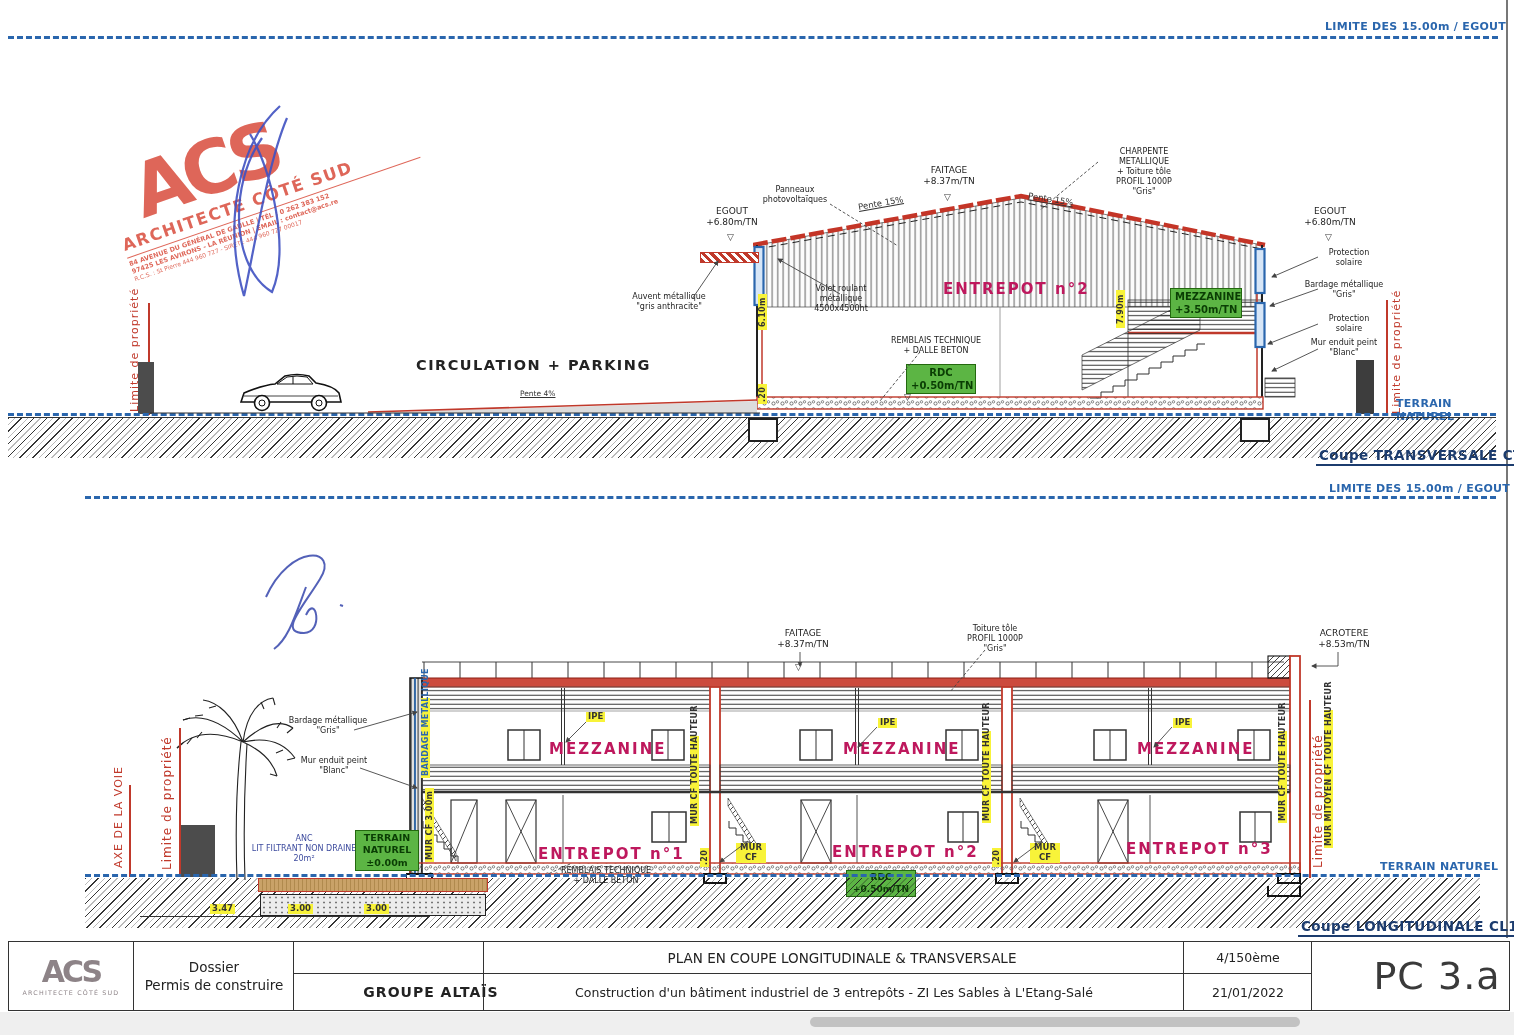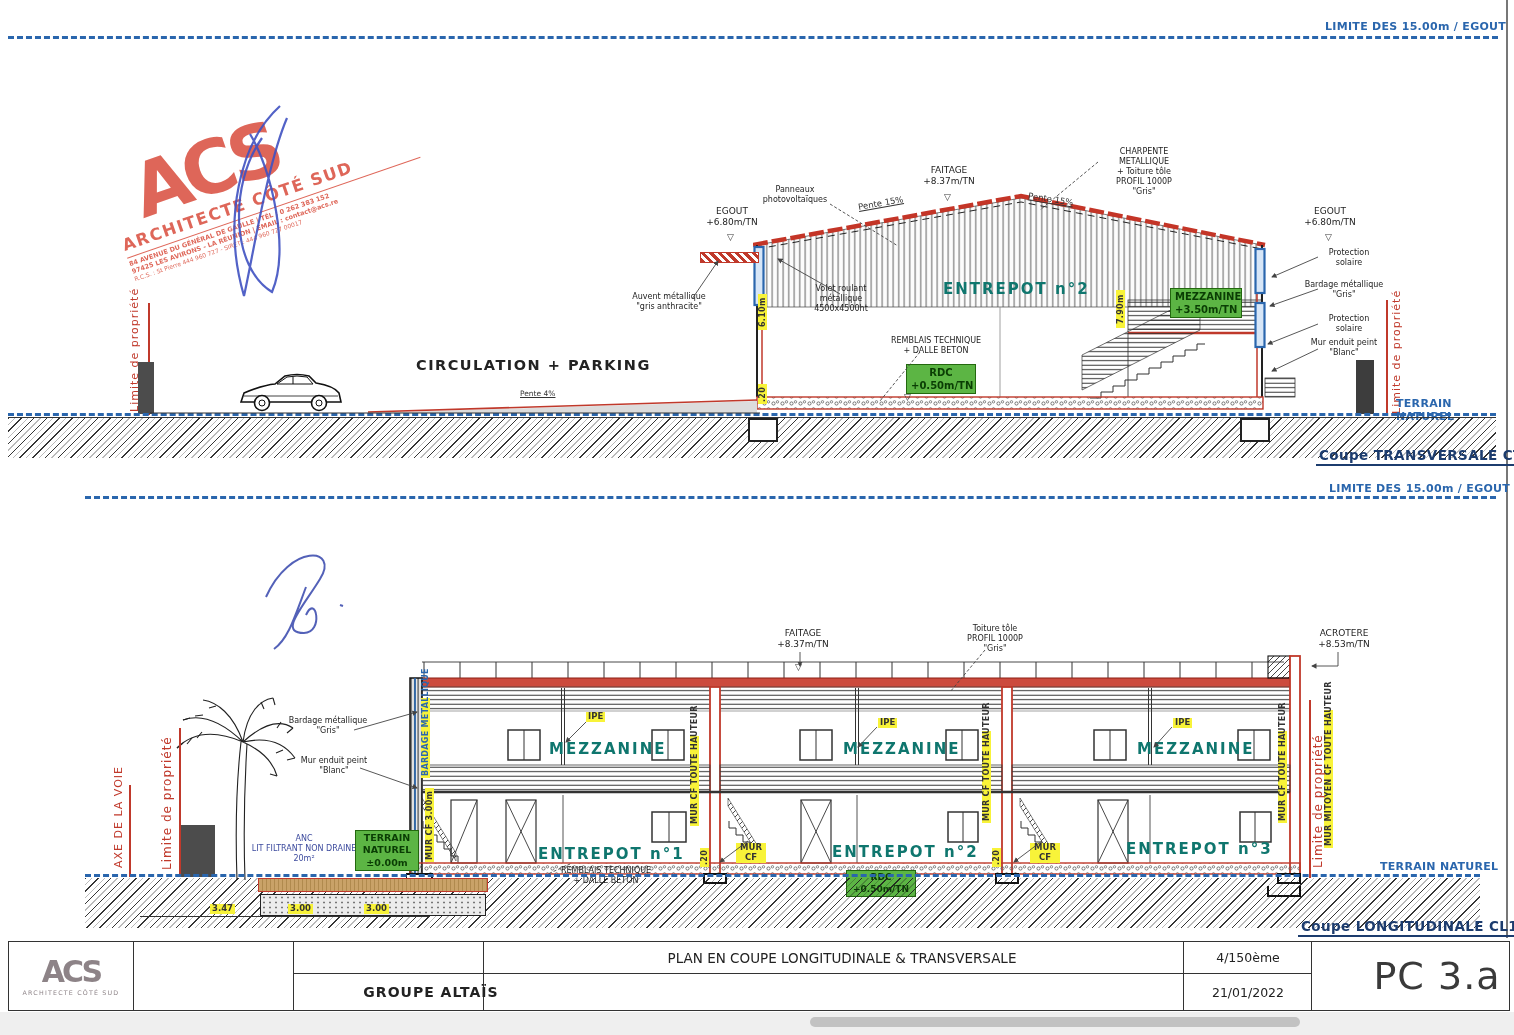--- a/index.html
+++ b/index.html
@@ -16,21 +16,21 @@
       repeating-linear-gradient(135deg,rgba(30,30,30,.85) 0 1px,transparent 1px 9px),
       repeating-linear-gradient(135deg,rgba(30,30,30,.3) 0 1px,transparent 1px 4.5px);}
   .vred{writing-mode:vertical-rl;transform:rotate(180deg);color:#c0392b;font-size:11px;
         letter-spacing:1px;white-space:nowrap;}
   .vy{writing-mode:vertical-rl;transform:rotate(180deg);background:#f8f339;color:#333;
       font-size:8px;font-weight:bold;padding:2px 0;text-align:center;white-space:nowrap;letter-spacing:.3px;}
   .ytag{background:#f8f339;color:#333;font-size:8.5px;font-weight:bold;padding:0 2px;
         text-align:center;white-space:pre-line;line-height:1.15;}
   .gbox{background:#5cb544;border:1px solid #23680f;color:#0a3d04;font-weight:bold;font-size:10px;
         text-align:center;white-space:pre-line;padding:1px 4px;line-height:1.3;}
-  .bigname{font-weight:bold;font-size:15px;letter-spacing:2px;color:#0f766e;white-space:nowrap;}
+  .bigname{font-weight:bold;font-size:15px;letter-spacing:2px;color:#be185d;white-space:nowrap;}
   .redline{background:#c0392b;}
   .nabla{font-size:9px;color:#333;}
   .pente{font-size:8.5px;color:#333;text-decoration:underline;white-space:nowrap;}
   .tb{position:absolute;border:1.6px solid #333;background:#fff;}
   .tbcell{position:absolute;display:flex;align-items:center;justify-content:center;text-align:center;}
   .leader{pointer-events:none;}
   .stampTxt{color:#dc5a4b;}
 </style>
 </head>
 <body>
@@ -420,22 +420,25 @@
     <div class="s" style="left:284px;top:0;width:1.4px;height:68px;background:#333;"></div>
     <div class="s" style="left:474px;top:0;width:1.4px;height:68px;background:#333;"></div>
     <div class="s" style="left:1174px;top:0;width:1.4px;height:68px;background:#333;"></div>
     <div class="s" style="left:1302px;top:0;width:1.4px;height:68px;background:#333;"></div>
     <div class="s" style="left:284px;top:31px;width:1019px;height:1.4px;background:#333;"></div>
 
     <div class="tbcell" style="left:0;top:0;width:124px;height:68px;flex-direction:column;">
       <div style="font-size:30px;font-weight:900;color:#8d8387;letter-spacing:-3px;line-height:1;">ACS</div>
       <div style="font-size:6.3px;color:#8d8387;letter-spacing:1.2px;margin-top:2px;">ARCHITECTE CÔTÉ SUD</div>
     </div>
+    <div class="tbcell" style="left:126px;top:0;width:158px;height:68px;font-size:13.5px;white-space:pre-line;line-height:1.35;">Dossier
+Permis de construire</div>
     <div class="tbcell" style="left:286px;top:32px;width:188px;height:36px;font-size:14px;font-weight:bold;letter-spacing:1px;padding-left:42px;">GROUPE ALTAÏS</div>
     <div class="tbcell" style="left:476px;top:0;width:698px;height:31px;font-size:13.5px;margin-left:8px;">PLAN EN COUPE LONGITUDINALE &amp; TRANSVERSALE</div>
+    <div class="tbcell" style="left:476px;top:32px;width:698px;height:36px;font-size:12.5px;">Construction d'un bâtiment industriel de 3 entrepôts - ZI Les Sables à L'Etang-Salé</div>
     <div class="tbcell" style="left:1176px;top:0;width:126px;height:31px;font-size:12.5px;">4/150ème</div>
     <div class="tbcell" style="left:1176px;top:32px;width:126px;height:36px;font-size:12.5px;">21/01/2022</div>
     <div class="tbcell" style="left:1304px;top:0;width:196px;height:68px;font-size:38px;color:#3a3a3a;letter-spacing:1px;padding-left:26px;">PC 3.a</div>
   </div>
 
   <div class="s" style="left:0;top:1012px;width:1514px;height:23px;background:#efefef;"></div>
   <div class="s" style="left:810px;top:1017px;width:490px;height:10px;background:#c2c2c2;border-radius:5px;"></div>
 
 </div>
 

